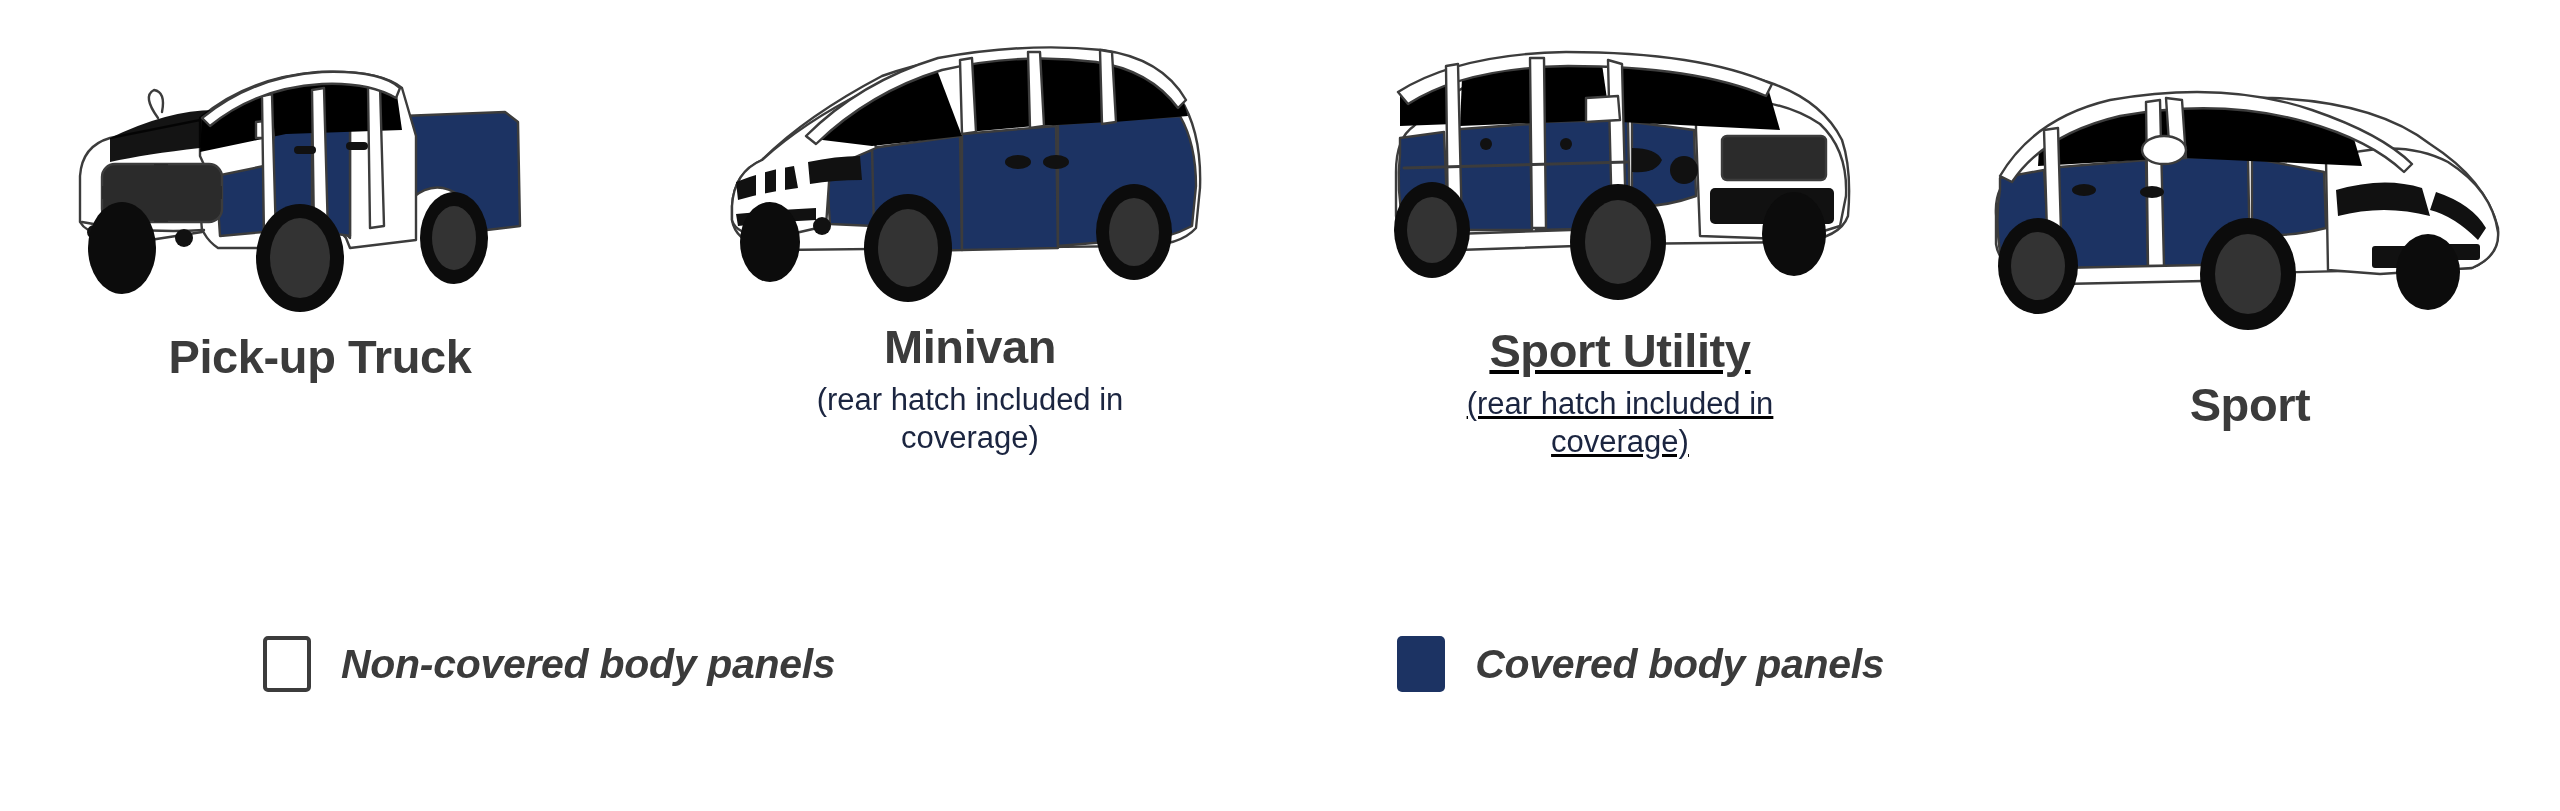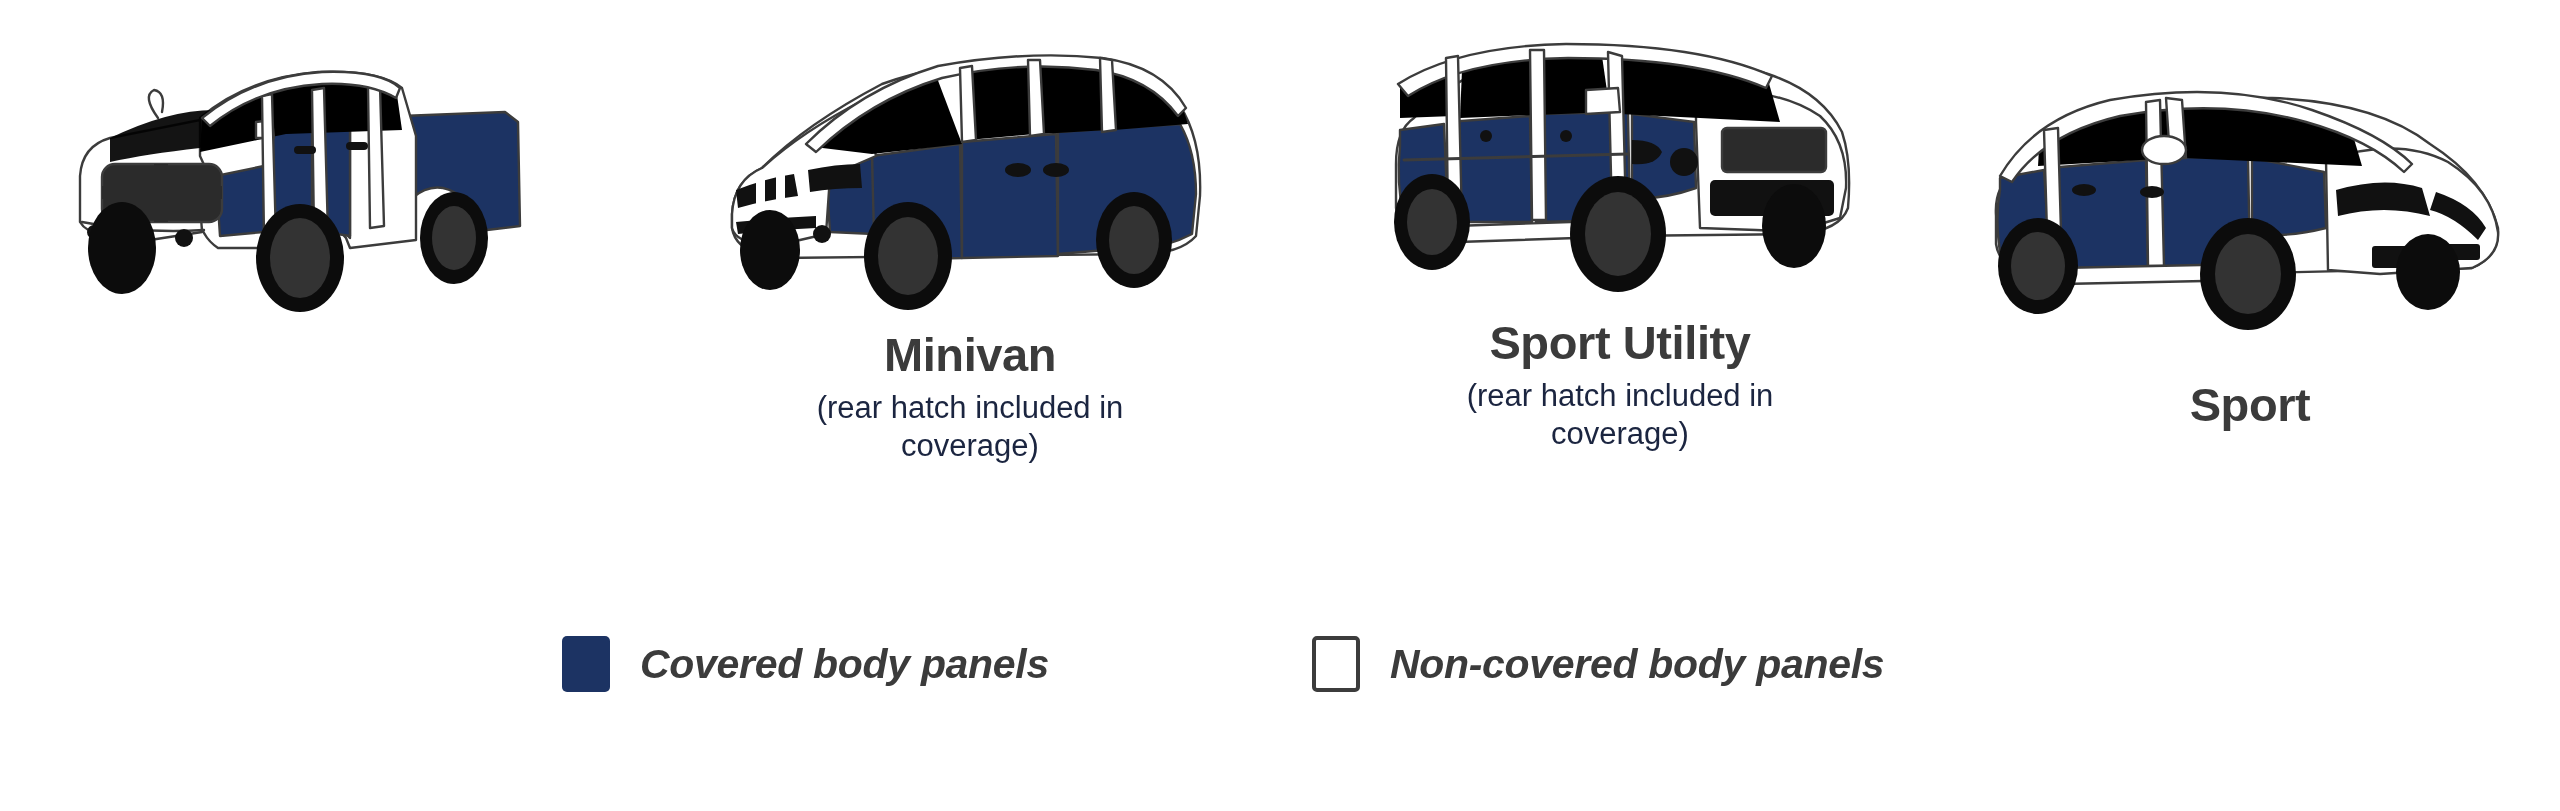--- a/index.html
+++ b/index.html
@@ -15,22 +15,22 @@
   .vehicle-row{
     position:absolute;left:0;top:0;width:2560px;height:560px;
     display:flex;align-items:flex-start;justify-content:flex-start;
   }
   .vehicle-cell{
     position:relative;
     display:flex;flex-direction:column;align-items:center;
     box-sizing:border-box;
   }
   .cell-truck  {width:640px;padding-top:26px;}
-  .cell-minivan{width:660px;padding-top:28px;}
-  .cell-suv    {width:640px;padding-top:12px;}
+  .cell-minivan{width:660px;padding-top:20px;}
+  .cell-suv    {width:640px;padding-top:20px;text-decoration:underline;}
   .cell-sedan  {width:620px;padding-top:40px;}
 
   .vehicle-art{display:block;}
   .art-truck  {width:540px;height:300px;}
   .art-minivan{width:520px;height:300px;}
   .art-suv    {width:500px;height:300px;}
   .art-sedan  {width:540px;height:300px;}
 
   .cap-block{text-align:center;}
   .cap-truck{margin-top:6px;}
@@ -121,20 +121,21 @@
           <rect x="296" y="116" width="22" height="8" rx="4" fill="#111111" stroke="none"></rect>
 
           <ellipse cx="250" cy="232" rx="44" ry="54" fill="#0c0c0c" stroke="none"></ellipse>
           <ellipse cx="250" cy="232" rx="30" ry="40" fill="#333333" stroke="none"></ellipse>
           <ellipse cx="404" cy="212" rx="34" ry="46" fill="#0c0c0c" stroke="none"></ellipse>
           <ellipse cx="404" cy="212" rx="22" ry="32" fill="#333333" stroke="none"></ellipse>
           <ellipse cx="72" cy="222" rx="34" ry="46" fill="#0c0c0c" stroke="none"></ellipse>
         </g>
       </svg>
       <div class="cap-block cap-truck">
+        <div class="v-title">Pick-up Truck</div>
       </div>
     </div>
 
     <div class="vehicle-cell cell-minivan">
       <svg class="vehicle-art art-minivan" viewBox="0 0 520 300">
         <g stroke="#3c3c3c" stroke-width="2.4" stroke-linejoin="round" stroke-linecap="round">
 
           <path d="M22 186 Q24 152 52 140 Q96 96 172 56 Q250 28 350 32 Q440 38 470 78 Q492 112 490 168
                    L486 208 Q470 226 430 226 L70 230 Q26 226 22 200 Z" fill="#ffffff"></path>
 
@@ -272,23 +273,23 @@
         </g>
       </svg>
       <div class="cap-block cap-sedan">
         <div class="v-title">Sport</div>
       </div>
     </div>
 
   </div>
 
   <div class="legend">
+    <div class="legend-item noncovered">
+      <div class="swatch swatch-outline"></div>
+      <div class="legend-label">Non-covered body panels</div>
+    </div>
     <div class="legend-item covered">
       <div class="swatch swatch-filled"></div>
       <div class="legend-label">Covered body panels</div>
     </div>
-    <div class="legend-item noncovered">
-      <div class="swatch swatch-outline"></div>
-      <div class="legend-label">Non-covered body panels</div>
-    </div>
   </div>
 
 </div>
 
 </body></html>

